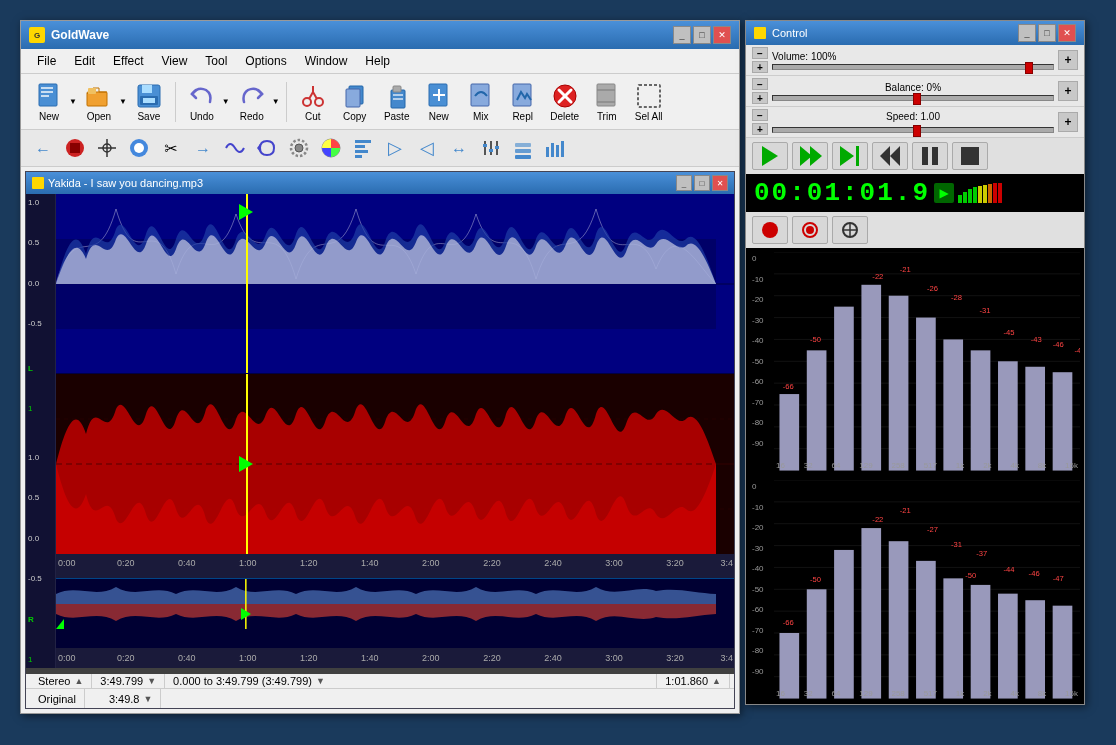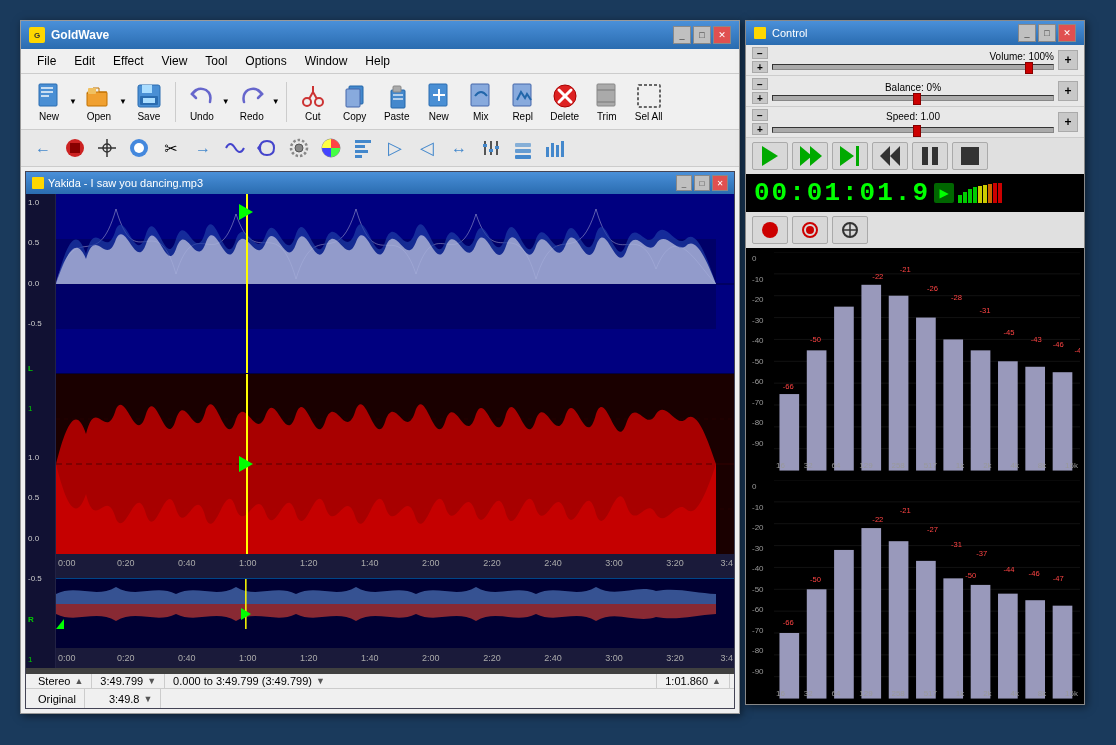--- a/index.html
+++ b/index.html
@@ -967,21 +967,21 @@
       <div class="title-btn close">✕</div>
     </div>
   </div>
 
   <div class="slider-row">
     <div class="minus-plus">
       <div class="mp-btn">−</div>
       <div class="mp-btn">+</div>
     </div>
     <div style="flex:1;position:relative;">
-      <div style="font-size:10px;text-align:right;margin-bottom:2px;">Volume: 100%</div>
+      <div style="font-size:10px;text-align:left;margin-bottom:2px;">Volume: 100%</div>
       <div class="slider-track">
         <div class="slider-thumb" style="left:90%;background:#cc0000;"></div>
       </div>
     </div>
     <div class="mp-btn" style="width:20px;height:20px;font-size:12px;">+</div>
   </div>
 
   <div class="slider-row">
     <div class="minus-plus">
       <div class="mp-btn">−</div>

